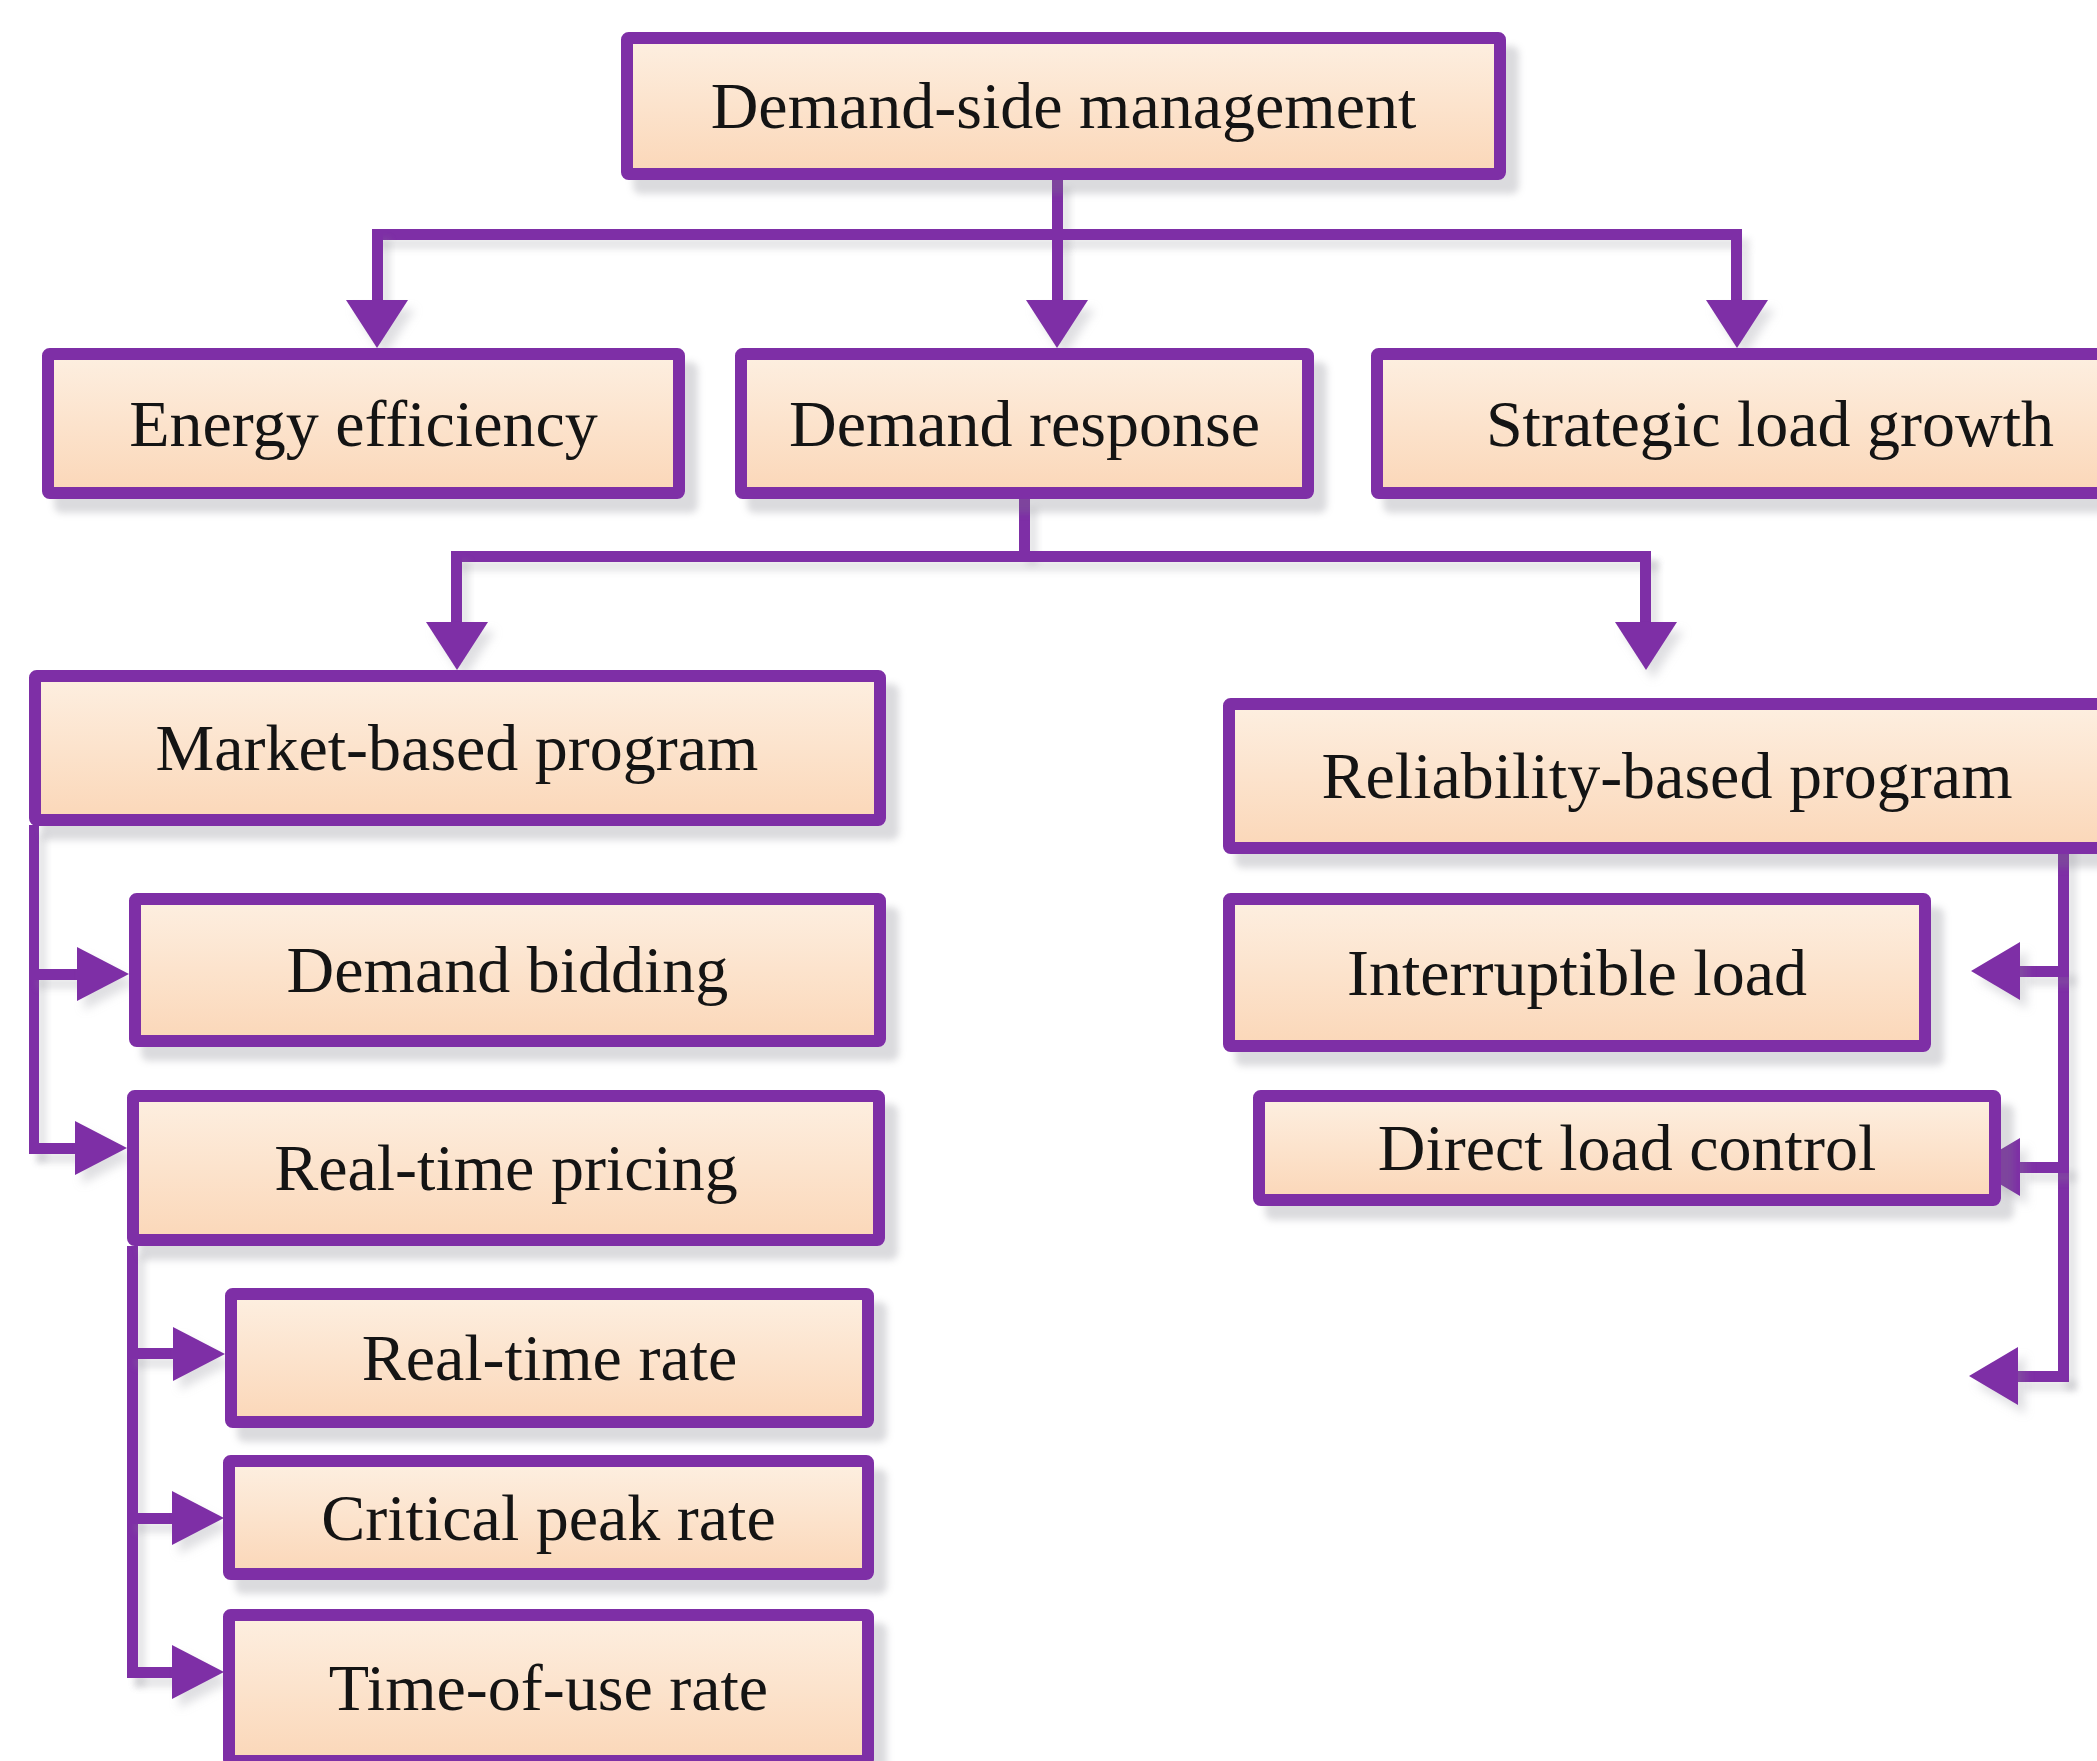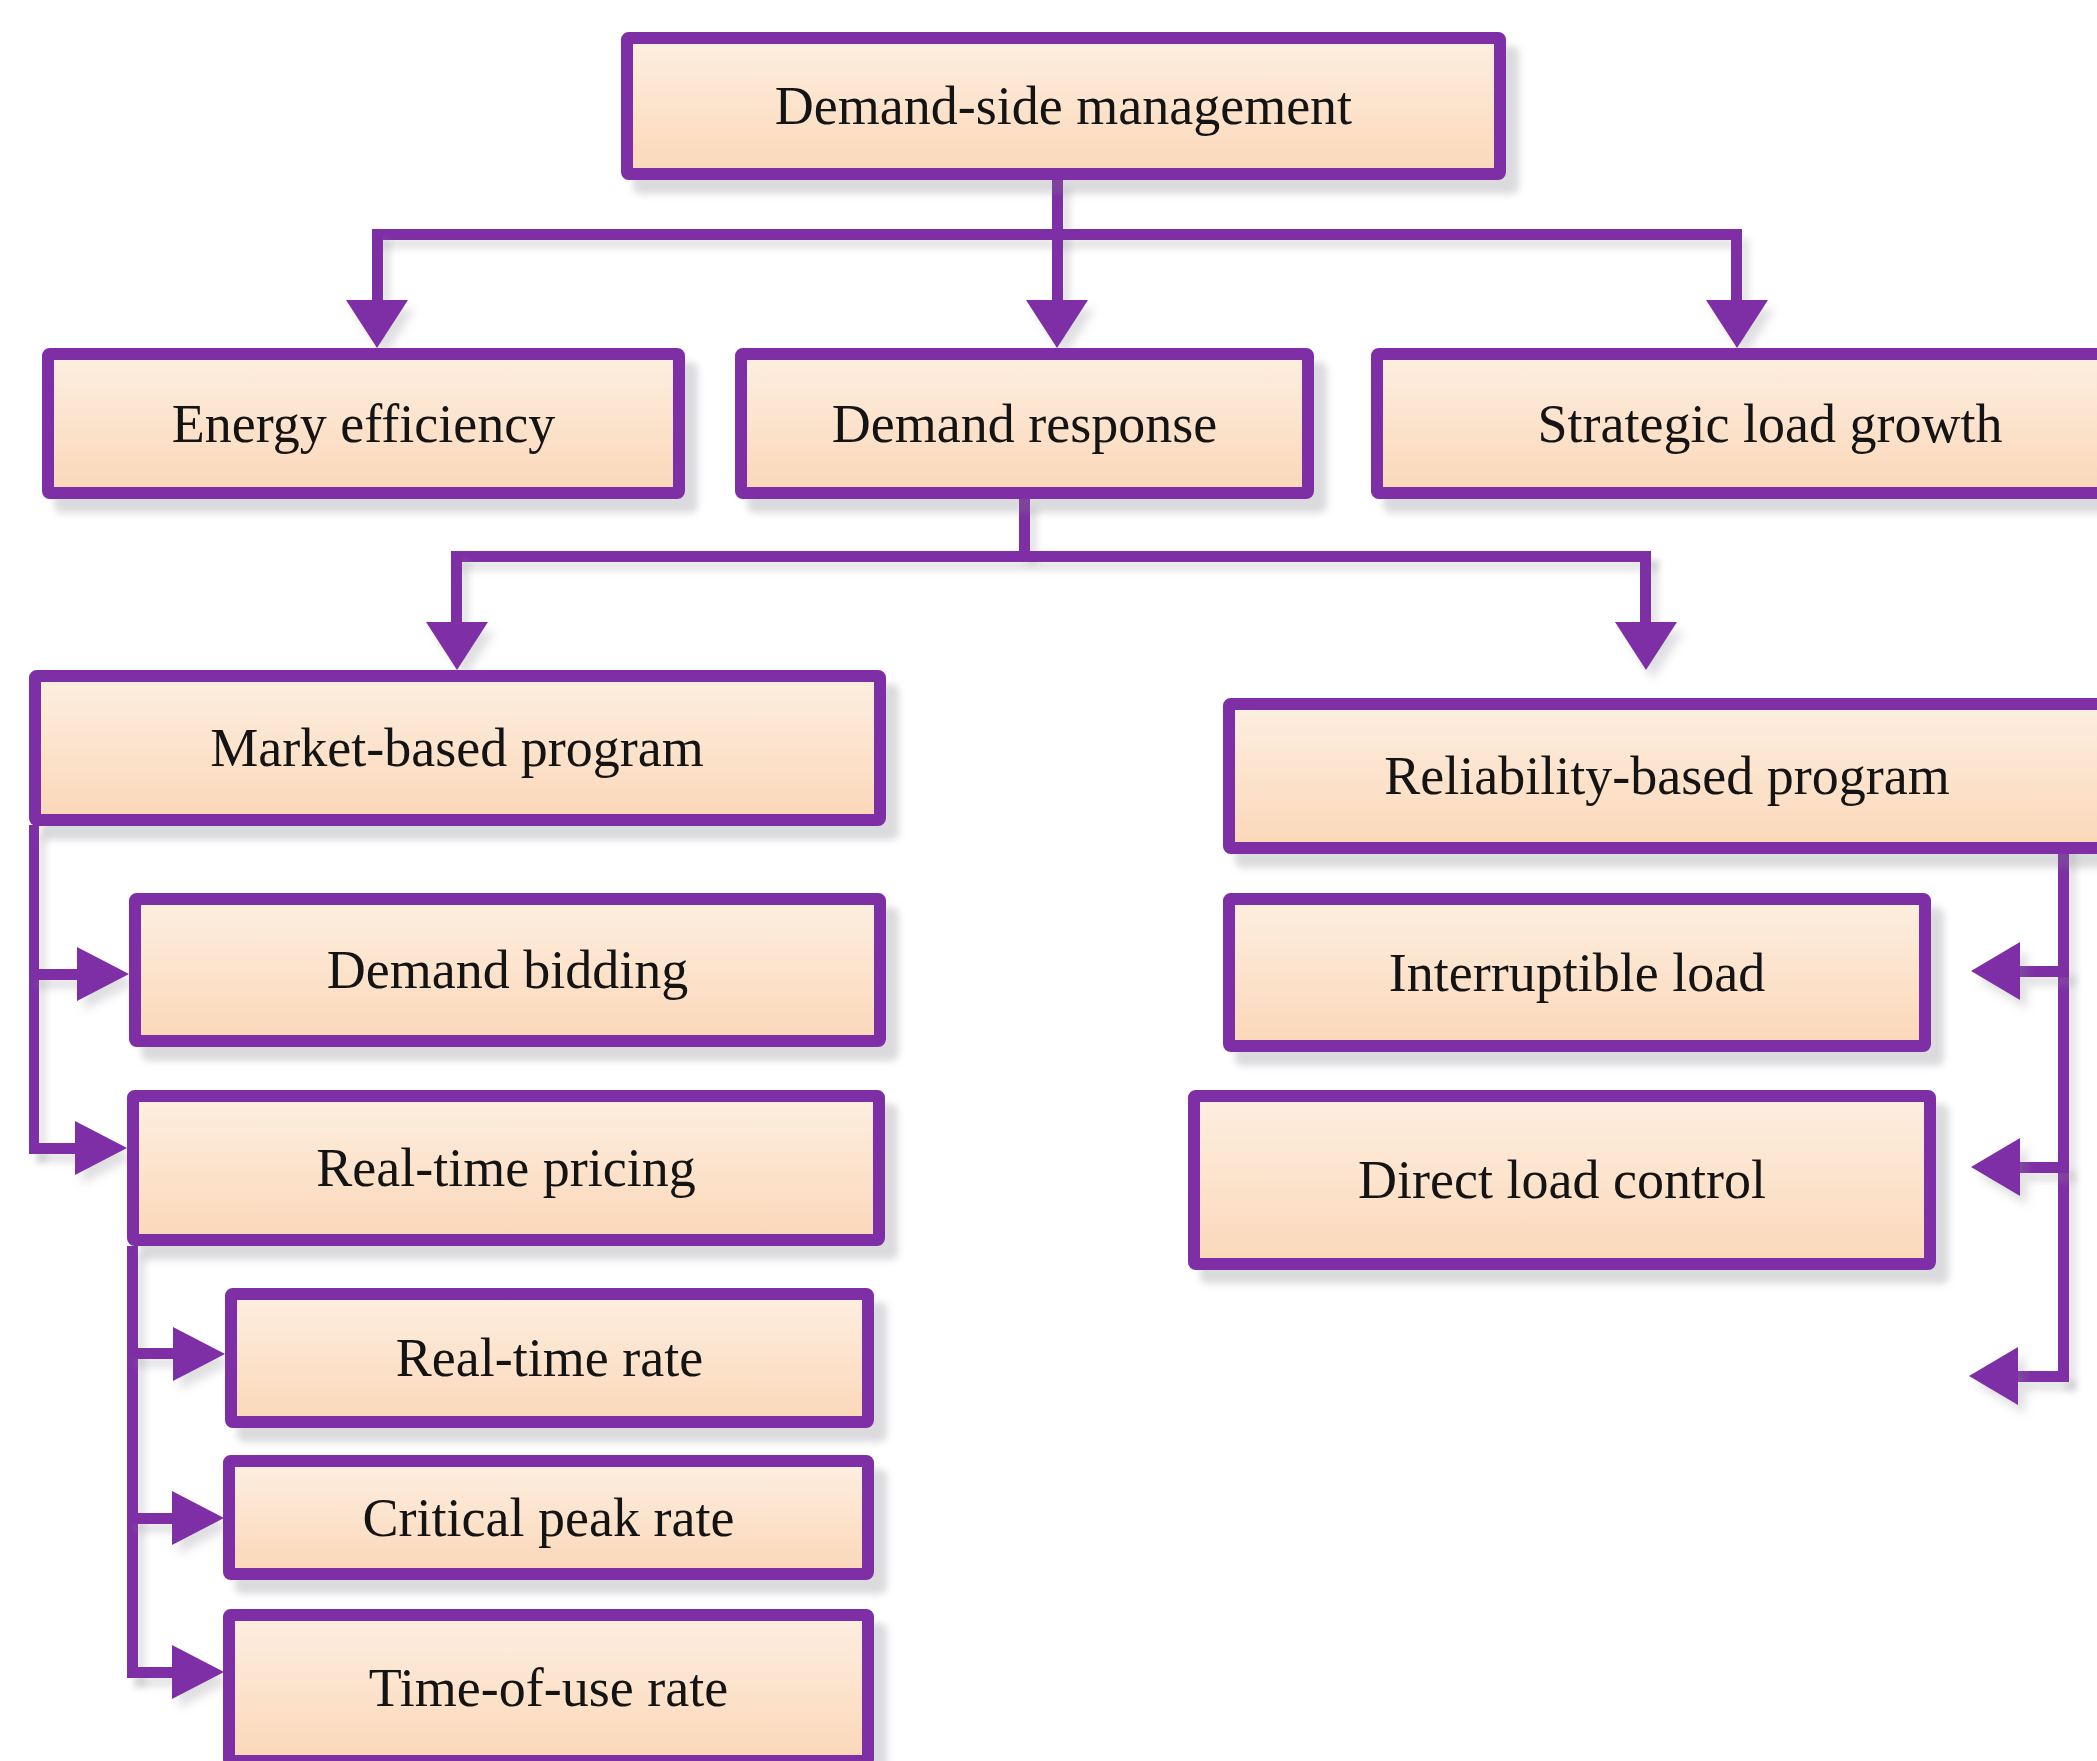--- a/index.html
+++ b/index.html
@@ -12,21 +12,21 @@
     position:relative;width:2097px;height:1762px;overflow:hidden;
     background:var(--background);
     font-family:"Liberation Serif","DejaVu Serif",serif;
   }
   .box{
     position:absolute;box-sizing:border-box;
     border:12.3px solid var(--box_border);
     border-radius:7.7px;
     background:linear-gradient(to bottom,var(--fill_top) 0%,var(--fill_bottom) 100%);
     display:flex;align-items:center;justify-content:center;
-    color:var(--text);font-size:54px;text-align:center;
+    color:var(--text);font-size:66px;text-align:center;
     white-space:pre-wrap;
     box-shadow:12.3px 14px 7.7px rgba(125,125,135,0.28);
   }
   .line{
     position:absolute;background:var(--line);
     box-shadow:7.7px 9.2px 6.2px rgba(140,140,150,0.22);
   }
   .arr{position:absolute;width:0;height:0;filter:drop-shadow(7.7px 9.2px 4.6px rgba(140,140,150,0.28));}
   .arr-down{border-left:31px solid transparent;border-right:31px solid transparent;border-top:48px solid var(--line);}
   .arr-right{border-top:27px solid transparent;border-bottom:27px solid transparent;border-left:52px solid var(--line);}
@@ -109,18 +109,18 @@
   <div class="box" style="left:223px;top:1455px;width:651px;height:125px">
     <span>Critical peak rate</span>
   </div>
   <div class="box" style="left:223px;top:1609px;width:651px;height:158px">
     <span>Time-of-use rate</span>
   </div>
 
   <div class="box" style="left:1223px;top:893px;width:708px;height:159px">
     <span>Interruptible load</span>
   </div>
-  <div class="box" style="left:1188px;top:1090px;width:748px;height:180px">
+  <div class="box" style="left:1253px;top:1090px;width:748px;height:116px">
     <span>Direct load control</span>
   </div>
 
 </div>
 
 
 </body></html>

